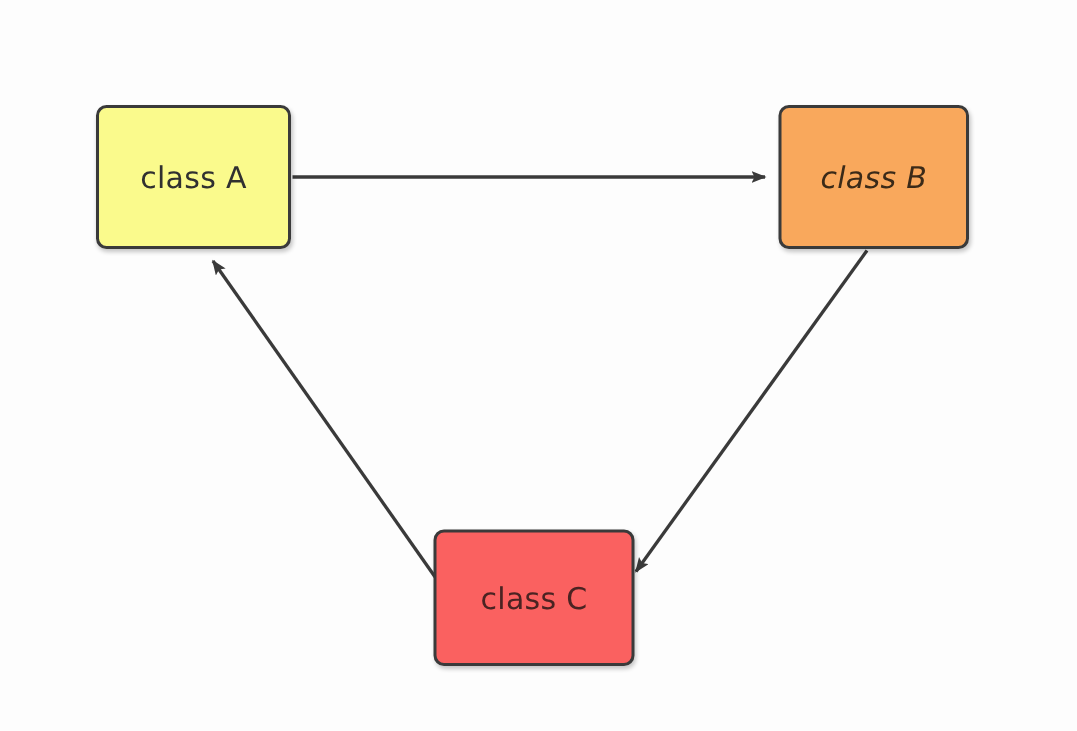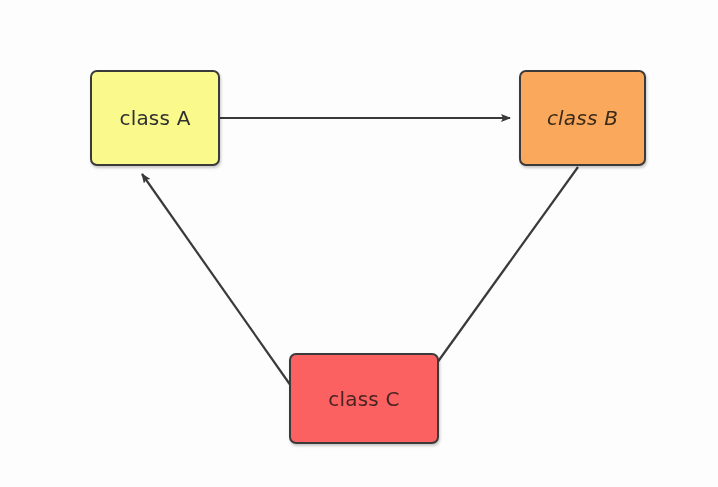--- a/index.html
+++ b/index.html
@@ -45,33 +45,32 @@
     letter-spacing: 0.2px;
     white-space: nowrap;
     user-select: none;
   }
   #node-class-a {
     left: 64px;
     top: 70px;
     width: 130px;
     height: 96px;
     background: #fafa8c;
-    margin-left: 26px;
   }
   #node-class-b {
     left: 519px;
     top: 70px;
     width: 127px;
     height: 96px;
     background: #f9a85c;
   }
   #node-class-c {
     left: 289px;
     top: 353px;
-    width: 150px;
+    width: 134px;
     height: 91px;
     background: #fa6160;
   }
   #node-class-c .node-label {
     color: #4a2322;
   }
   #node-class-b .node-label {
     color: #3b2a18;
     font-style: italic;
   }

